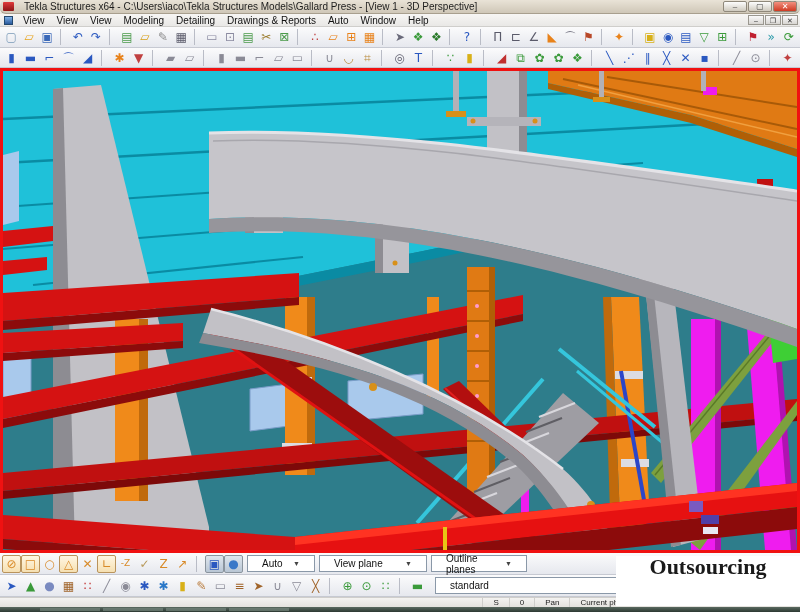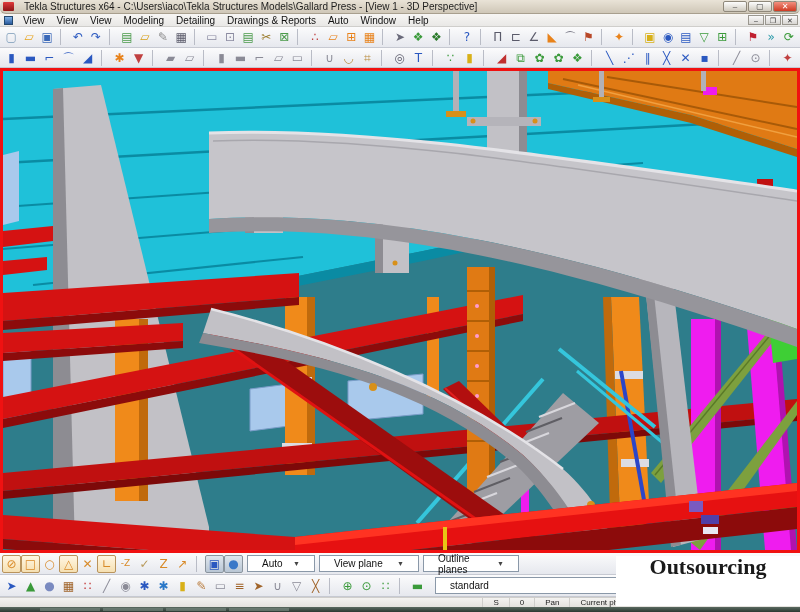--- a/index.html
+++ b/index.html
@@ -53,21 +53,21 @@
   .selectbar { height:22px; }
   .tbtn.pressed { border:1px solid #b9935c; background:linear-gradient(#fff6e2,#f6e0b2);
     border-radius:2px; }
   .tbtn.dark { border:1px solid #8a949e; background:linear-gradient(#dfe6ee,#b9c6d4);
     border-radius:2px; }
   .dropdown { height:17px; background:#fff; border:1px solid #8a98a8; font-size:10px;
     color:#111; display:flex; align-items:center; padding:0 14px; position:relative;
     margin-left:4px; }
   .dropdown .dd-arrow { margin-left:auto; font-size:7px; color:#444; padding-left:6px; }
   .dd-auto { width:68px; }
-  .dd-viewplane { width:100px; }
+  .dd-viewplane { width:108px; }
   .dd-planes { width:96px; }
   .dd-standard { width:205px; margin-left:8px; }
 
   
   .statusbar { height:10px; display:flex; align-items:center;
     background:linear-gradient(#f4f3f1,#e4e2de); border-top:1px solid #cfcecb;
     font-size:8px; color:#222; }
   .status-msg { flex:1; height:100%; }
   .status-cell { padding:0 10px; border-left:1px solid #cfcecb; height:100%;
     display:flex; align-items:center; white-space:nowrap; }

